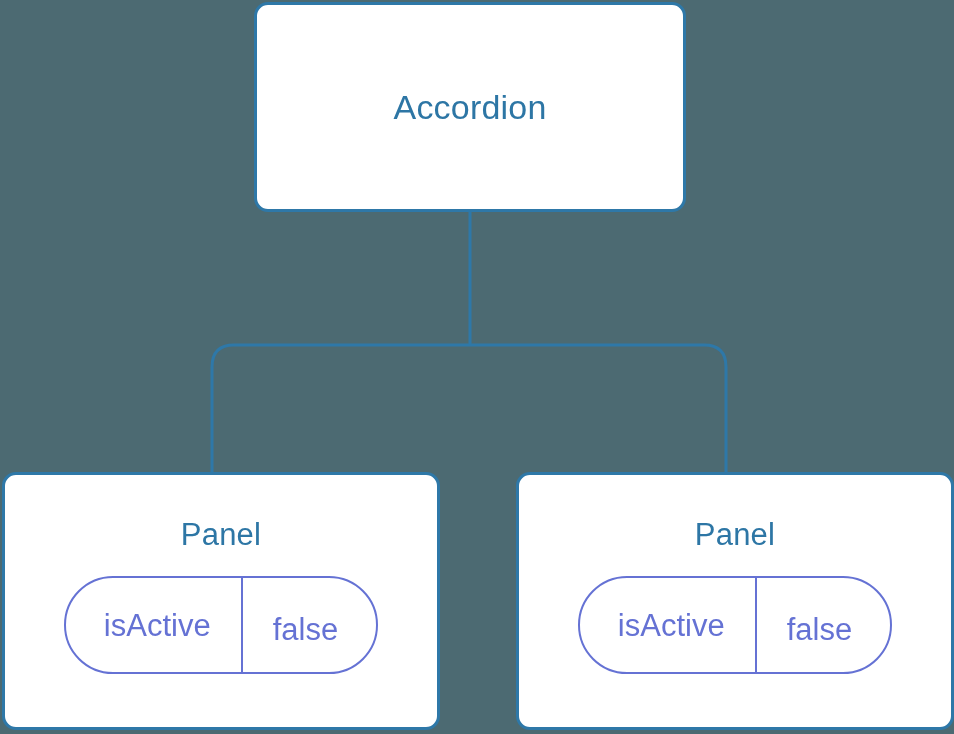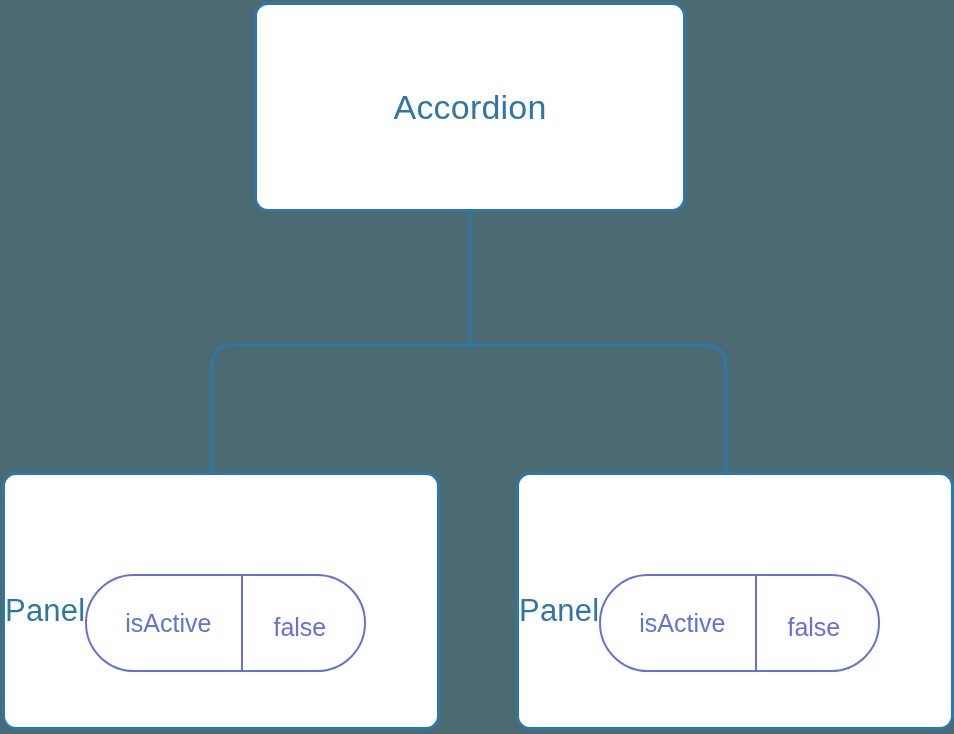--- a/index.html
+++ b/index.html
@@ -60,21 +60,21 @@
     align-items: center;
     justify-content: center;
   }
 
   
   .panel-node {
     width: 438px;
     height: 258px;
     top: 472px;
     display: flex;
-    flex-direction: row;
+    flex-direction: column;
     align-items: center;
     padding-top: 44px;
   }
   #node-panel-left  { left: 2px; }
   #node-panel-right { left: 516px; }
 
   .panel-node .node-title {
     font-size: 31px;
     margin-bottom: 26px;
   }
@@ -89,21 +89,21 @@
     overflow: hidden;
     background: transparent;
   }
 
   .pill-key,
   .pill-value {
     display: flex;
     align-items: center;
     justify-content: center;
     color: #6572d4;
-    font-size: 25px;
+    font-size: 31px;
     line-height: 1;
     white-space: nowrap;
     box-sizing: border-box;
   }
 
   .pill-key {
     padding: 0 30px 0 38px;
   }
 
   .pill-value {

